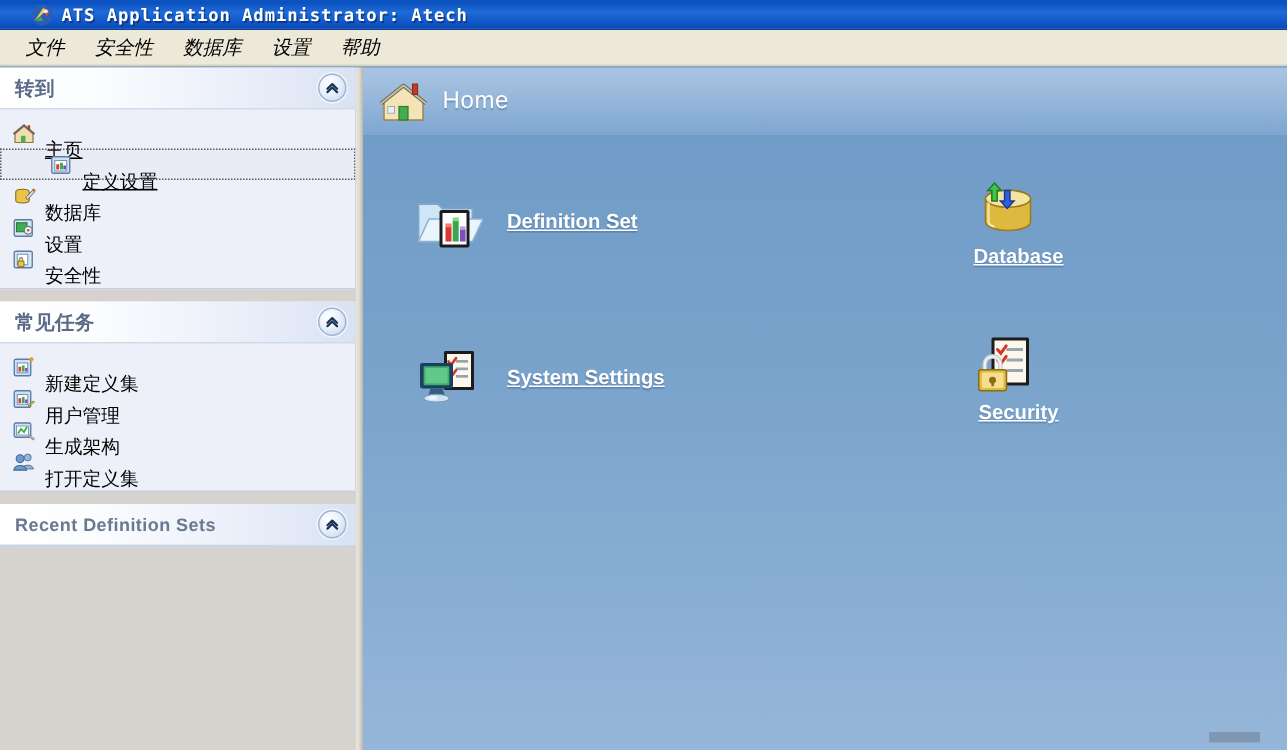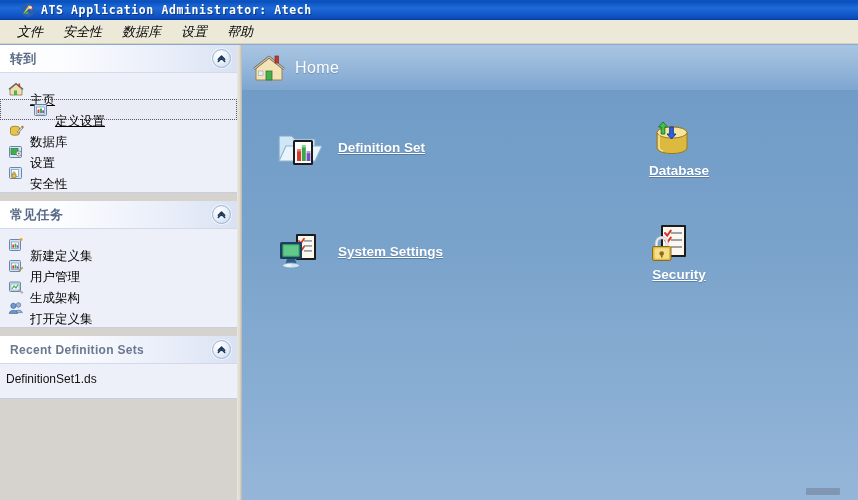--- a/index.html
+++ b/index.html
@@ -387,23 +387,20 @@
 
       <div class="panel">
         <div class="panel-header">
           <span class="panel-title latin">Recent Definition Sets</span>
           <span class="collapse-btn">
             <svg width="11" height="11" viewBox="0 0 11 11">
               <path d="M2.3 6.2 L5.5 3.1 L8.7 6.2" stroke="#1b3556" stroke-width="1.5" fill="none" stroke-linecap="round" stroke-linejoin="round"></path>
               <path d="M2.3 8.4 L5.5 5.3 L8.7 8.4" stroke="#1b3556" stroke-width="1.5" fill="none" stroke-linecap="round" stroke-linejoin="round"></path>
             </svg>
           </span>
-        </div>
-        <div class="panel-body">
-          <div class="recent-file">DefinitionSet1.ds</div>
         </div>
       </div>
 
       <div class="sidebar-filler"></div>
     </div>
 
     <div class="splitter"></div>
 
     <div class="content">
 

